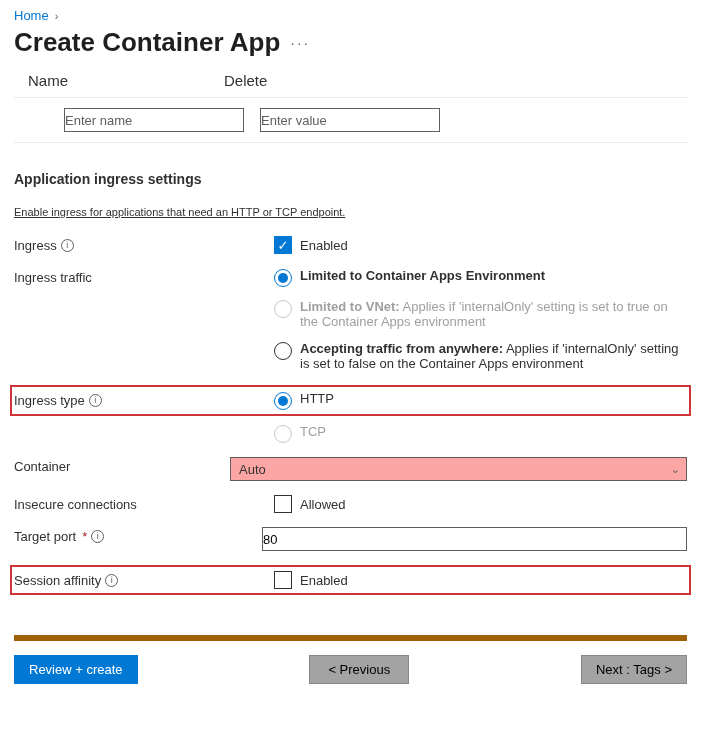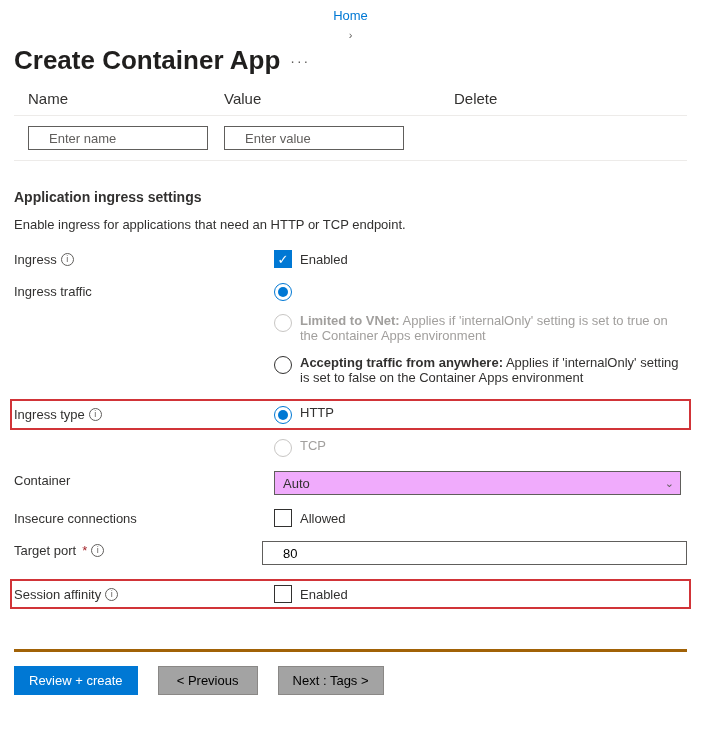--- a/index.html
+++ b/index.html
@@ -10,21 +10,20 @@
       background: #fff;
       padding: 8px 14px;
       width: 701px;
     }
     .breadcrumb {
       display: flex;
       align-items: center;
       gap: 6px;
       font-size: 13px;
       margin-bottom: 4px;
-      flex-direction: column;
     }
     .breadcrumb a { color: #0078d4; text-decoration: none; cursor: pointer; }
     .breadcrumb-sep { color: #605e5c; font-size: 11px; }
     .page-title-row {
       display: flex;
       align-items: center;
       gap: 10px;
       margin-bottom: 4px;
     }
     h1.page-title {
@@ -44,37 +43,39 @@
     .col-value { width: 230px; }
     .col-delete { flex: 1; }
     .table-row {
       display: flex;
       padding: 10px 0;
       border-bottom: 1px solid #edebe9;
       align-items: center;
     }
     input[type="text"] {
       border: 1px solid #605e5c;
-      padding: 4px 20px;
+      padding: 4px 0;
       font-size: 13px;
       font-family: inherit;
       height: 24px;
       width: 180px;
+      margin-left: 36px;
     }
     input[type="text"]::placeholder { color: #605e5c; }
     .section-heading {
       font-weight: 600;
       font-size: 14px;
       margin-top: 28px;
-      margin-bottom: 12px;
+      margin-bottom: 19px;
     }
     .section-sub {
       color: #323130;
-      font-size: 13px;
+      font-size: 11px;
       margin-bottom: 18px;
+      text-decoration: underline;
     }
     .form-row {
       display: flex;
       align-items: flex-start;
       margin-bottom: 14px;
     }
     .form-row.tight { margin-bottom: 8px; }
     .label-col {
       width: 260px;
       padding-top: 2px;
@@ -149,40 +150,41 @@
     .radio-label.disabled { color: #a19f9d; }
     .radio-label.disabled b { color: #a19f9d; }
     .radio-desc { font-weight: 400; }
     .select-wrap {
       border: 1px solid #605e5c;
       height: 24px;
       display: flex;
       align-items: center;
       justify-content: space-between;
       padding: 0 6px 0 8px;
-      width: 407px;
-      cursor: pointer;
-      background: #f0abfc;
+      width: 457px;
+      cursor: pointer;
+      background: #fca5a5;
     }
     .chev { font-size: 11px; color: #605e5c; }
     input.wide {
       width: 425px;
     }
     .highlight-box {
       border: 2px solid #d13438;
       padding: 4px 2px;
       margin-left: -4px;
       margin-right: -4px;
     }
     .footer-bar {
-      border-top: 3px solid #a16207;
+      border-top: 6px solid #a16207;
       margin-top: 40px;
       padding-top: 14px;
       display: flex;
       gap: 20px;
+      justify-content: space-between;
     }
     .btn {
       padding: 6px 14px;
       font-size: 13px;
       font-family: inherit;
       cursor: pointer;
       border: 1px solid #8a8886;
       background: #a3a3a3;
       min-width: 100px;
     }
@@ -200,21 +202,20 @@
   <span class="breadcrumb-sep">›</span>
 </div>
 
 <div class="page-title-row">
   <h1 class="page-title">Create Container App</h1>
   <span class="more-dots">···</span>
 </div>
 
 <div class="table-header">
   <div class="col-name">Name</div>
-  <div class="col-value">Value</div>
   <div class="col-delete">Delete</div>
 </div>
 
 <div class="table-row">
   <div class="col-name">
     <input type="text" placeholder="Enter name" style="">
   </div>
   <div class="col-value">
     <input type="text" placeholder="Enter value" style="">
   </div>
@@ -237,20 +238,21 @@
   </div>
 </div>
 
 <div class="form-row">
   <div class="label-col">
     <span>Ingress traffic</span>
   </div>
   <div class="control-col">
     <div class="radio-row">
       <span class="radio checked"></span>
+      <span class="radio-label"><b>Limited to Container Apps Environment</b></span>
     </div>
     <div class="radio-row">
       <span class="radio disabled"></span>
       <span class="radio-label disabled"><b>Limited to VNet:</b><span class="radio-desc"> Applies if 'internalOnly' setting is set to true on the Container Apps environment</span></span>
     </div>
     <div class="radio-row">
       <span class="radio"></span>
       <span class="radio-label"><b>Accepting traffic from anywhere:</b><span class="radio-desc"> Applies if 'internalOnly' setting is set to false on the Container Apps environment</span></span>
     </div>
   </div>

